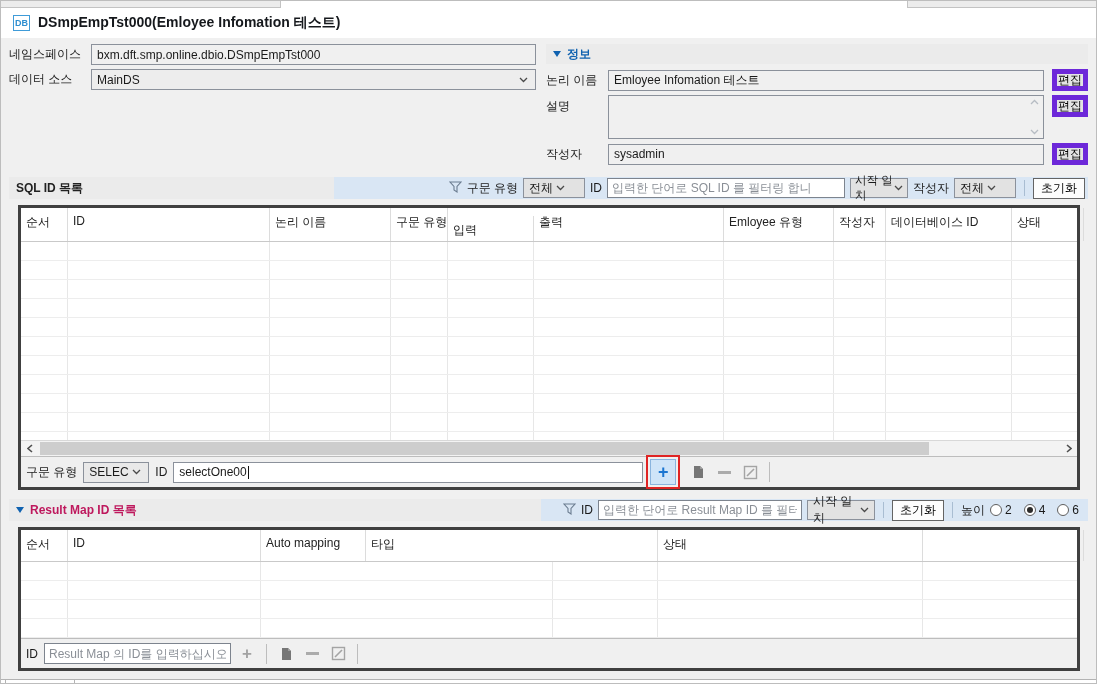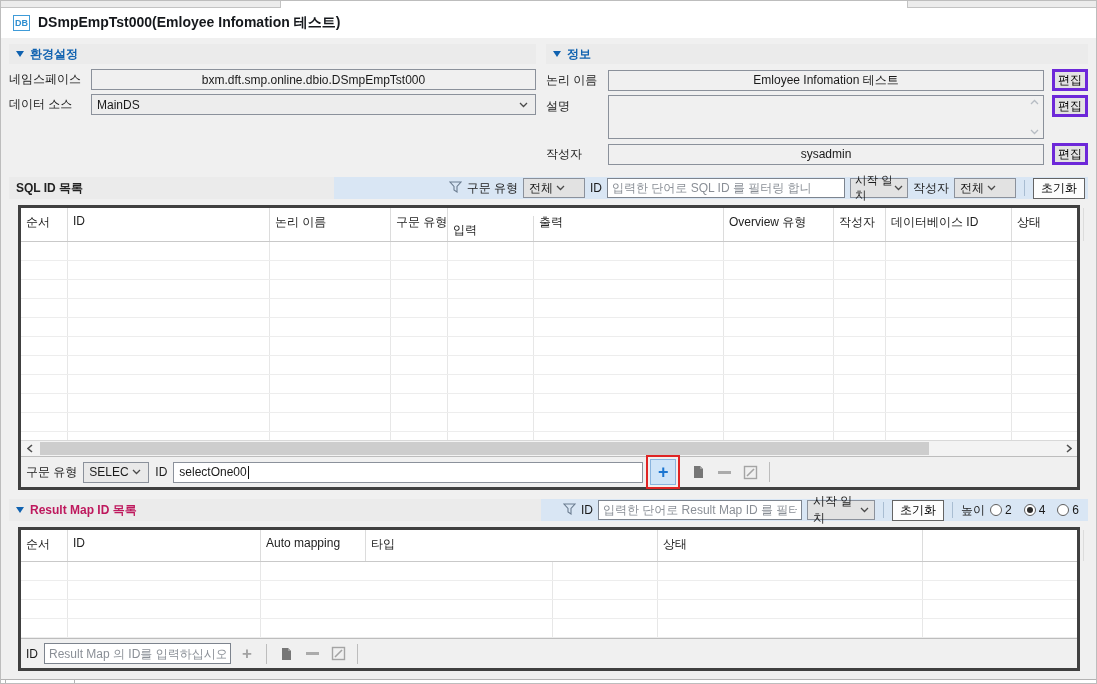--- a/index.html
+++ b/index.html
@@ -26,25 +26,25 @@
   .panel.info { flex:1; }
   .p-head { height:20px; background:#ebebeb; display:flex; align-items:center; gap:6px; padding:0 7px; margin-bottom:5px; }
   .tri { width:0; height:0; border-left:4px solid transparent; border-right:4px solid transparent; border-top:6px solid #1062b0; }
   .p-title { color:#1062b0; font-weight:bold; }
   .frow { display:flex; align-items:center; margin-bottom:4px; }
   .flabel { flex:0 0 auto; }
   .env .flabel { width:82px; }
   .info .flabel { width:62px; }
   .tf { height:21px; border:1px solid #8b919b; background:#f0f0f0; display:flex; align-items:center; padding:0 5px; overflow:hidden; white-space:nowrap; }
   .tf.white { background:#fff; }
-  .grow1 { flex:1;justify-content:center; }
+  .grow1 { flex:1; }
   .combo { height:21px; border:1px solid #8b919b; background:#e6e6e6; display:flex; align-items:center; padding:0 5px; position:relative; }
   .combo .cval { flex:1; overflow:hidden; white-space:nowrap; }
   .chev { display:flex; align-items:center; justify-content:center; width:14px; }
-  .btn-edit { width:36px; height:22px; margin-left:8px; background:#e3e3e3; border:3px solid #6d28d9; font-size:12px;
+  .btn-edit { width:36px; height:22px; margin-left:8px; background:#e3e3e3; border:5px solid #6d28d9; font-size:12px;
               display:flex; align-items:center; justify-content:center; cursor:default; font-family:inherit; }
   .ta { height:44px; border:1px solid #8b919b; background:#f0f0f0; position:relative; }
   .ta .tachev { position:absolute; right:2px; width:14px; display:flex; justify-content:center; color:#b6bcc3; }
   .ta .up { top:3px; } .ta .dn { bottom:3px; }
   .frow.top { align-items:flex-start; }
   .frow.top .flabel { margin-top:3px; }
 
   
   .secbar { height:22px; display:flex; margin:0 1px;justify-content:space-between; }
   .secbar-label { background:#ebebeb; display:flex; align-items:center; padding-left:7px; gap:6px; font-weight:bold; color:#222; }
@@ -111,24 +111,20 @@
 
   <div class="titlebar">
     <span class="dbicon">DB</span>
     <span class="title">DSmpEmpTst000(Emloyee Infomation 테스트)</span>
   </div>
 
   <div class="content">
     <div class="top-row">
 
       <section class="panel env">
-        <div class="p-head">
-          <span class="tri"></span>
-          <span class="p-title">환경설정</span>
-        </div>
         <div class="frow">
           <span class="flabel">네임스페이스</span>
           <div class="tf grow1">
             <span>bxm.dft.smp.online.dbio.DSmpEmpTst000</span>
           </div>
         </div>
         <div class="frow">
           <span class="flabel">데이터 소스</span>
           <div class="combo grow1" style="background:#ededed;">
             <span class="cval">MainDS</span>
@@ -221,21 +217,21 @@
     </div>
 
     <div class="gframe sql">
       <div class="ghead-row" id="sql-head">
           <div class="gcell" style="width: 47px;">순서</div>
           <div class="gcell" style="width: 202px;">ID</div>
           <div class="gcell" style="width: 121px;">논리 이름</div>
           <div class="gcell" style="width: 57px;">구문 유형</div>
           <div class="gcell" style="width: 86px; margin-top: 8px;">입력</div>
           <div class="gcell" style="width: 190px;">출력</div>
-          <div class="gcell" style="width: 110px;">Overview 유형</div>
+          <div class="gcell" style="width: 110px;">Emloyee 유형</div>
           <div class="gcell" style="width: 52px;">작성자</div>
           <div class="gcell" style="width: 126px;">데이터베이스 ID</div>
           <div class="gcell" style="width: 72px; flex: 1 0 72px;">상태</div>
         </div>
       <div class="gbody" id="sql-body" style="height:198px;">
           <div class="grow">
             <div class="gcell" style="width: 47px;"></div>
             <div class="gcell" style="width: 202px;"></div>
             <div class="gcell" style="width: 121px;"></div>
             <div class="gcell" style="width: 57px;"></div>

